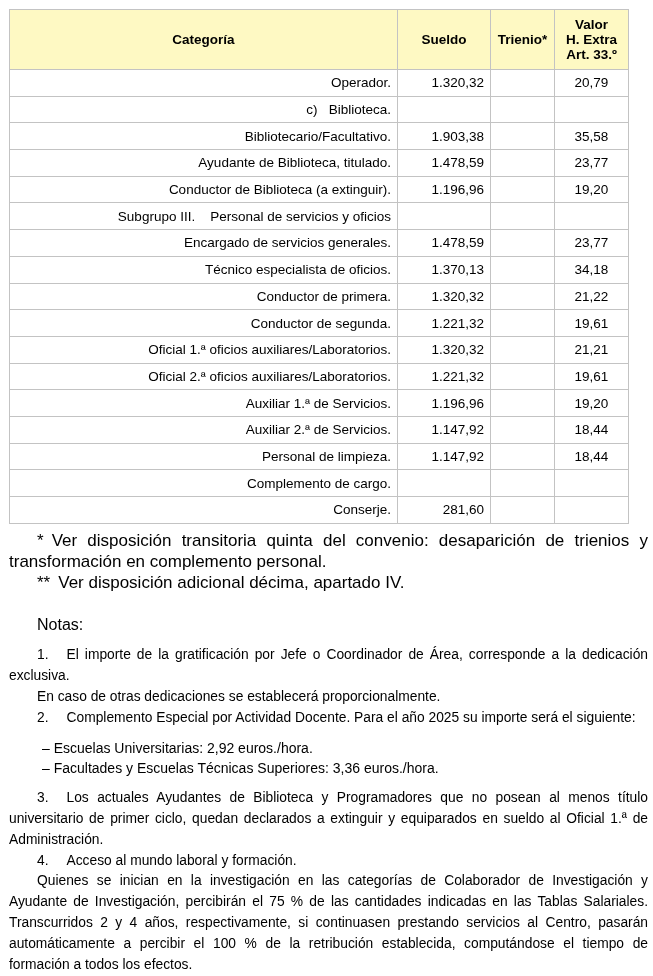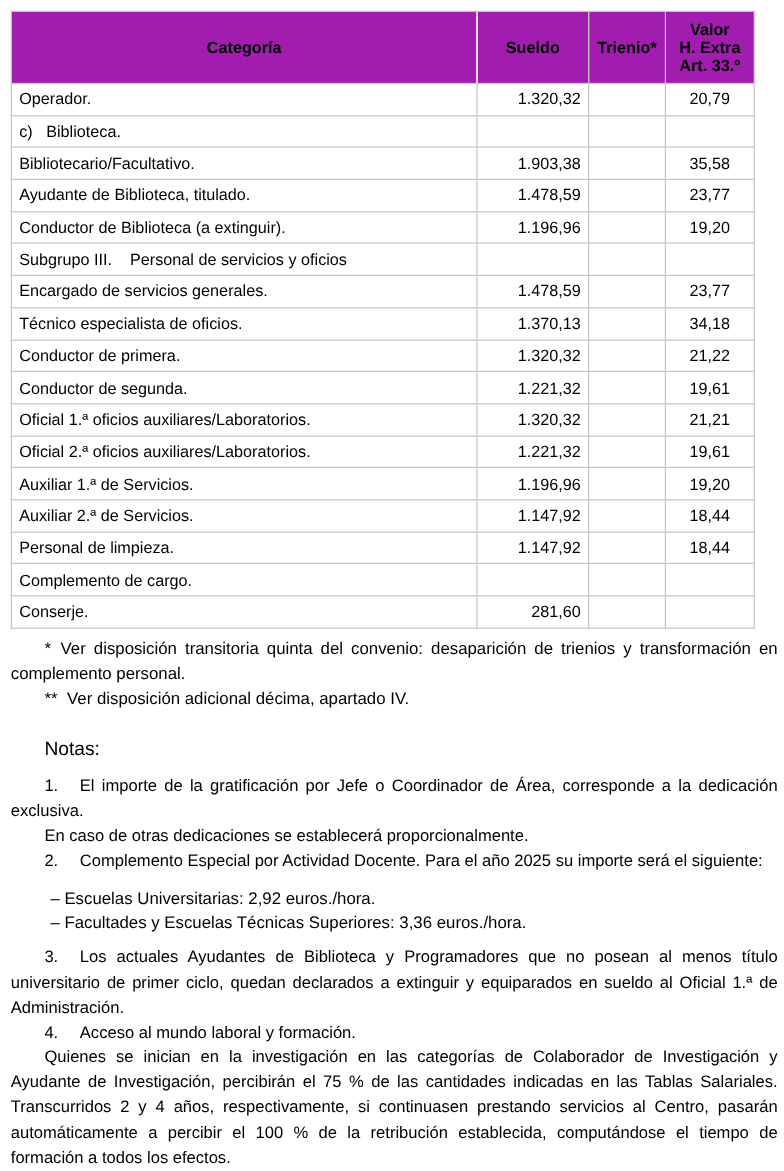--- a/index.html
+++ b/index.html
@@ -26,45 +26,45 @@
     font-size: 13.5px;
   }
   table.salary-table th,
   table.salary-table td {
     border: 1px solid #c3c3c3;
     box-sizing: border-box;
     overflow: hidden;
     white-space: nowrap;
   }
   table.salary-table th {
-    background: #a21caf;
+    background: #fef9c3;
     font-weight: bold;
     text-align: center;
     vertical-align: middle;
     height: 60px;
     white-space: pre-line;
     line-height: 15px;
     padding: 2px 2px;
   }
   table.salary-table td {
     height: 26.7px;
     padding: 0 6px;
     vertical-align: middle;
     background: #ffffff;
   }
-  td.td-cat    { text-align: left; }
+  td.td-cat    { text-align: right; }
   td.td-indent { padding-left: 53px; margin-top: 47px; }
   td.td-sueldo { text-align: right; padding-right: 14px; }
   td.td-trienio{ text-align: center; }
   td.td-valor  { text-align: center; }
   
   .footnotes { margin-top: 6px; width: 639px; }
   p.fn {
     margin: 0;
-    font-size: 14px;
+    font-size: 17px;
     line-height: 21px;
     text-align: justify;
     text-indent: 28px;
   }
   .fn-marker { padding-right: 8px; }
   
   .notes { width: 639px; }
   .notes-title {
     margin: 22px 0 10px 0;
     font-size: 16px;

